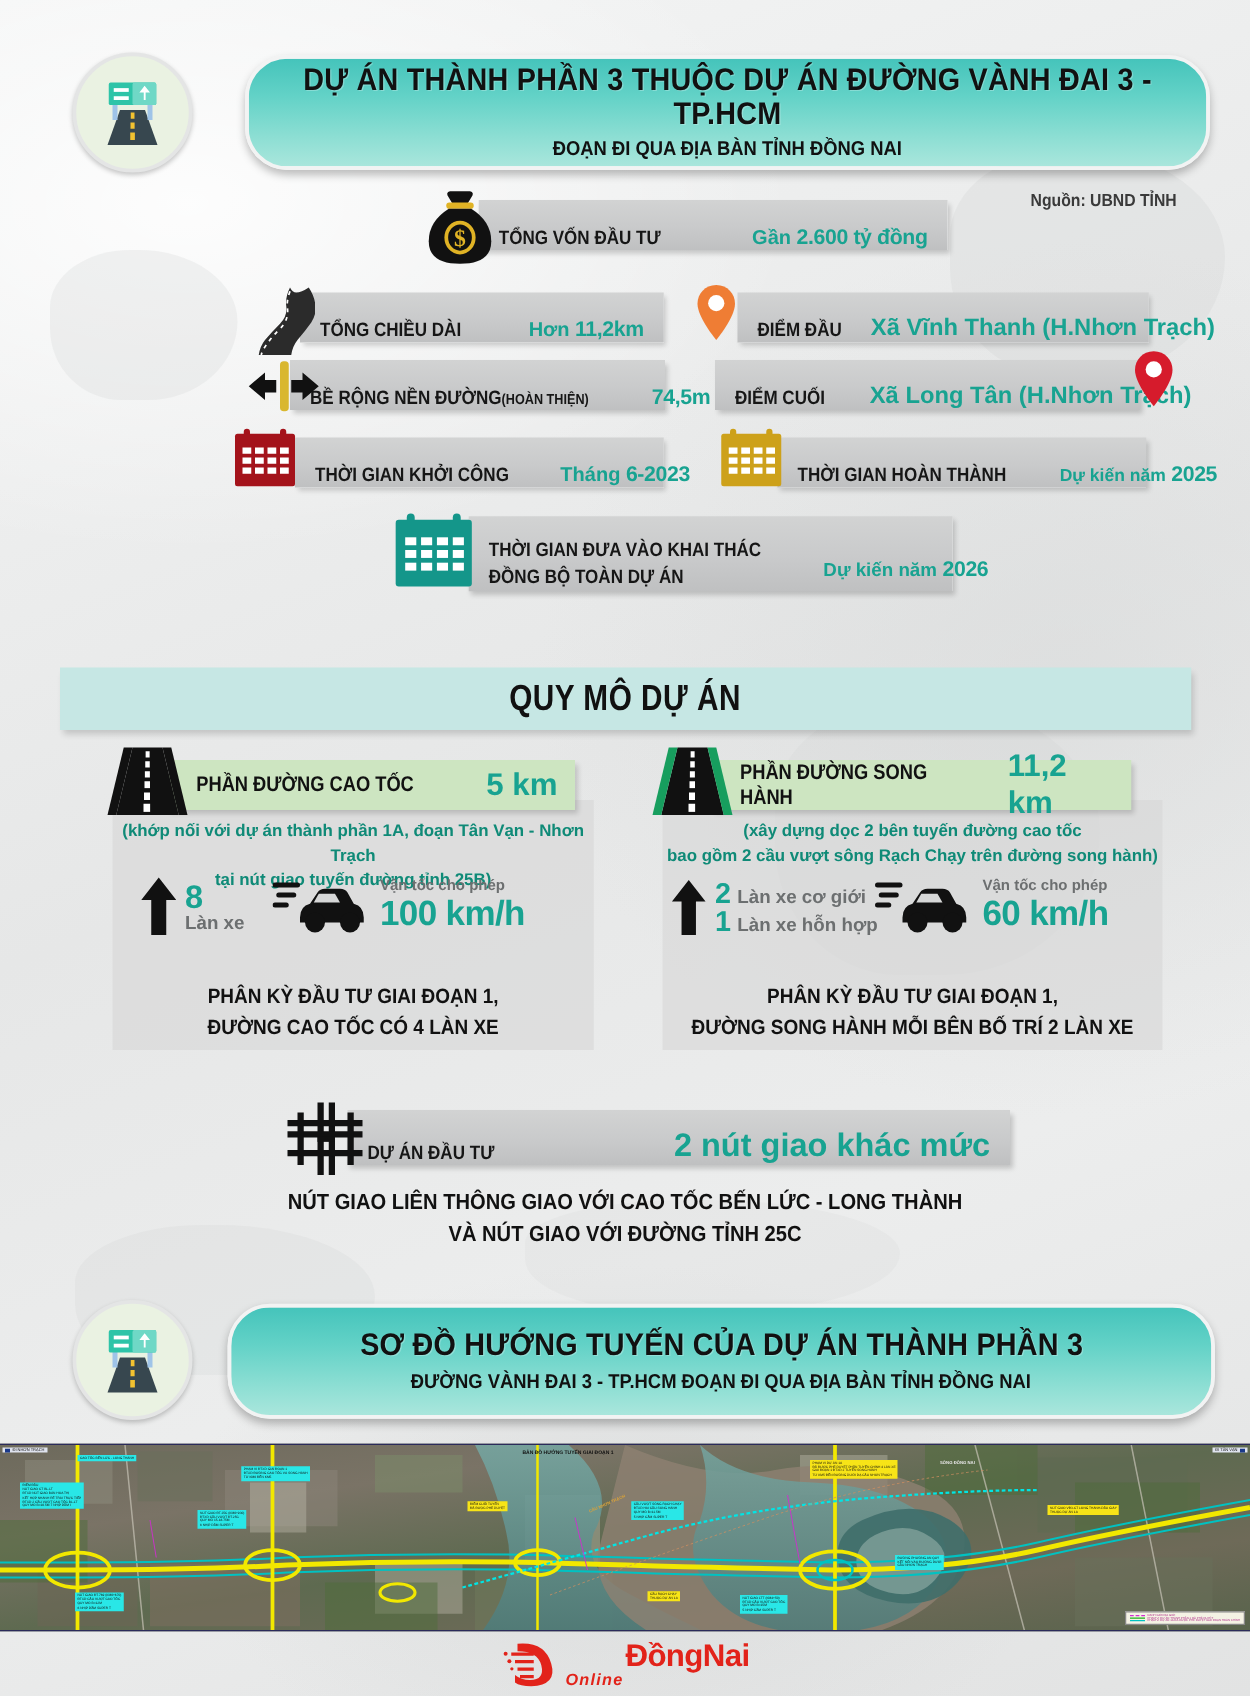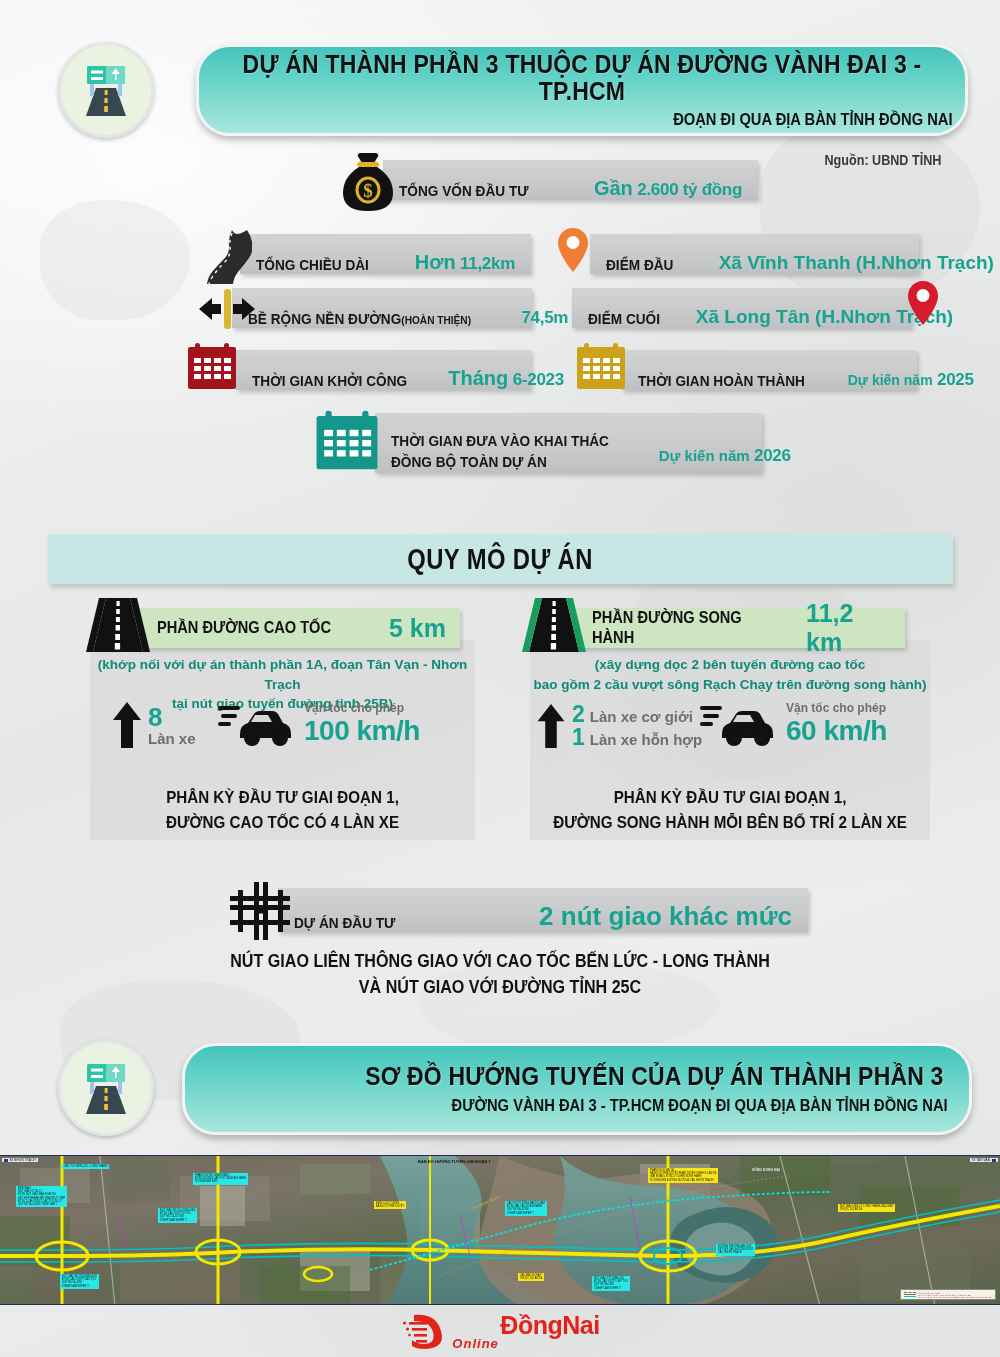--- a/index.html
+++ b/index.html
@@ -28,21 +28,21 @@
     background: #eaf2e2; border: 3px solid #e4e5e5;
     box-shadow: 0 2px 4px rgba(0,0,0,.22);
     display: flex; align-items: center; justify-content: center;
   }
   .banner {
     position: absolute;
     border-radius: 34px;
     background: linear-gradient(180deg,#45c4bb 0%, #63d2c7 35%, #8fdfd4 75%, #a9e6dc 100%);
     border: 3px solid #f2f3f3;
     box-shadow: 0 4px 7px rgba(0,0,0,.25);
-    display: flex; flex-direction: column; align-items: flex-end; justify-content: center;
+    display: flex; flex-direction: column; align-items: center; justify-content: center;
     color: #111;
   }
   .banner .t1 {
     font-weight: 700; letter-spacing: .2px;
     font-size: 25px; line-height: 1.05; text-align:center;
     transform: scaleX(.92); text-shadow: 1px 1px 0 rgba(255,255,255,.25);
   }
   .banner .t2 {
     font-weight: 700; font-size: 16px; margin-top: 7px;
     transform: scaleX(.92); text-align:center;
@@ -57,21 +57,21 @@
   .bar {
     background: linear-gradient(180deg,#d2d3d3 0%, #c9cacb 55%, #bfc0c1 100%);
     box-shadow: 2px 3px 4px rgba(0,0,0,.18);
     height: 40px; display:flex; align-items:flex-end;
     padding: 0 16px; gap: 10px; white-space: nowrap;
   }
   .lab { font-size: 15.5px; font-weight: 700; color:#161616; transform: scaleX(.88); transform-origin:left center; }
   .lab small { font-size: 11.5px; }
   .val { font-weight: 700; color:#18a391; }
   .val .big { font-size: 17px; letter-spacing:-.3px; }
-  .val .pre { font-size: 20px; font-weight:700; }
+  .val .pre { font-size: 16px; font-weight:700; }
 
   .fi { position:absolute; z-index:4; }
 
   
   .sect {
     position:absolute; background:#c6e7e4; box-shadow: 2px 4px 5px rgba(0,0,0,.16);
     display:flex; align-items:center; justify-content:center;
   }
   .sect span { font-size:29px; font-weight:700; letter-spacing:.5px; transform: scaleX(.82); color:#111; }
 
@@ -200,21 +200,21 @@
 
   <div class="fi" style="left:556px; top:226px;">
     <svg width="34" height="48" viewBox="0 0 34 48">
       <path d="M17 2 C8 2 2 9 2 17 C2 28 17 46 17 46 C17 46 32 28 32 17 C32 9 26 2 17 2 Z" fill="#ef7d34"></path>
       <circle cx="17" cy="16.5" r="6.5" fill="#ffffff"></circle>
     </svg>
   </div>
   <div class="fact" style="left:590px; top:234px;">
     <div class="bar" style="width:329px;">
       <span class="lab">ĐIỂM ĐẦU</span>
-      <span class="val" style="margin-left:26px;">
+      <span class="val" style="margin-left:4px;">
         <span style="font-size:19px;">Xã Vĩnh Thanh (H.Nhơn Trạch)</span>
       </span>
     </div>
   </div>
 
   <div class="fi" style="left:906px; top:279px;">
     <svg width="34" height="48" viewBox="0 0 34 48">
       <path d="M17 2 C8 2 2 9 2 17 C2 28 17 46 17 46 C17 46 32 28 32 17 C32 9 26 2 17 2 Z" fill="#d61b2c"></path>
       <circle cx="17" cy="16.5" r="6.5" fill="#ffffff"></circle>
     </svg>

